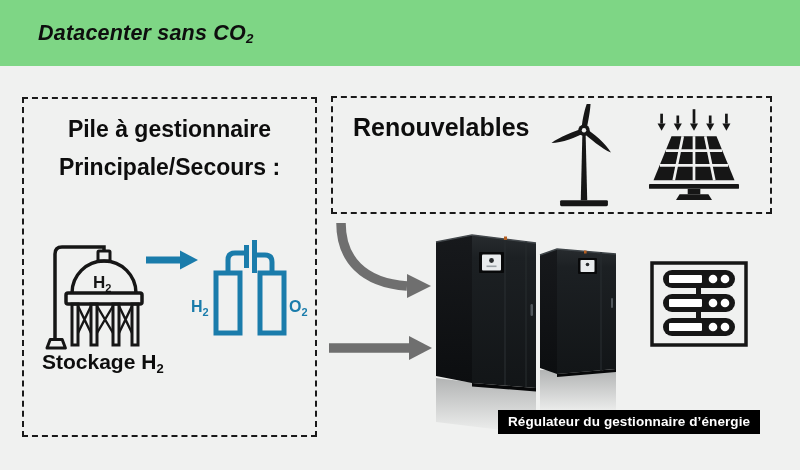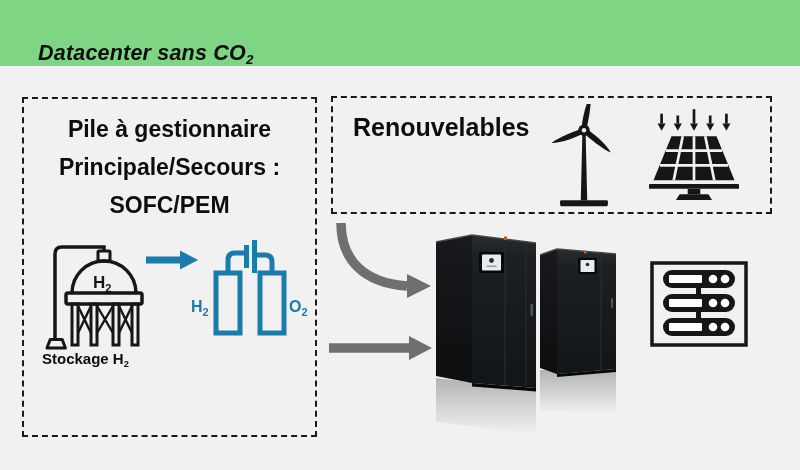--- a/index.html
+++ b/index.html
@@ -10,32 +10,32 @@
     --ink:#161616;
     --label_bg:#000000;
     --label_text:#ffffff;
   }
   *{margin:0;padding:0;box-sizing:border-box}
   html,body{background:#ffffff}
   body{font-family:"Liberation Sans",sans-serif;color:var(--ink)}
   .stage{position:relative;width:800px;height:470px;background:var(--body_bg);overflow:hidden}
 
   .header{position:absolute;left:0;top:0;width:800px;height:66px;background:var(--header_green);
-          display:flex;align-items:flex-end;padding-left:38px}
+          display:flex;align-items:center;padding-left:38px}
   .header .title{font-size:21.5px;font-weight:bold;font-style:italic;color:#0e0e0e;letter-spacing:.2px}
   sub.s{font-size:62%;vertical-align:baseline;position:relative;top:.30em;font-weight:inherit}
 
   .dashed-box{position:absolute;border:2.5px dashed #1a1a1a}
   .fuel-box{left:22px;top:97px;width:295px;height:340px;text-align:center}
   .fuel-box .box-title{margin-top:11px;font-size:23px;font-weight:bold;line-height:38px;color:#0d0d0d}
   .renew-box{left:331px;top:96px;width:441px;height:118px}
   .renew-title{position:absolute;left:20px;top:15px;font-size:25px;font-weight:bold;color:#0d0d0d}
 
   .abs{position:absolute}
-  .storage-caption{position:absolute;left:18px;top:251px;font-size:15px;font-weight:bold;color:#0d0d0d}
+  .storage-caption{position:absolute;left:18px;top:251px;font-size:21px;font-weight:bold;color:#0d0d0d}
 
   .energy-label{position:absolute;left:498px;top:410px;background:var(--label_bg);color:var(--label_text);
                 font-size:13.5px;font-weight:bold;padding:4px 10px 5px 10px;white-space:nowrap;letter-spacing:.1px}
 
   svg{display:block}
   .ink-st{stroke:var(--ink);fill:none}
   .ink-f{fill:var(--ink)}
   .blue-st{stroke:var(--accent_blue);fill:none}
   .blue-f{fill:var(--accent_blue)}
   .gray-st{stroke:var(--arrow_gray);fill:none}
@@ -48,21 +48,20 @@
 <div class="stage">
 
   <div class="header">
     <div class="title"><span>Datacenter sans CO</span><sub class="s">2</sub></div>
   </div>
 
   <div class="dashed-box fuel-box">
     <div class="box-title">
       <div>Pile à gestionnaire</div>
       <div>Principale/Secours :</div>
-      <div>SOFC/PEM</div>
     </div>
 
     <svg class="abs" style="left:10px;top:138px" width="112" height="115" viewBox="0 0 112 115">
       <path class="ink-st" stroke-width="3.5" d="M21,103 V17 Q21,10 28,10 H70 V15"></path>
       <path class="ink-st" stroke-width="3" stroke-linejoin="round" d="M13,111 l3.2,-8.5 h12 l3.2,8.5 z"></path>
       <rect class="ink-st" stroke-width="3" x="64" y="14" width="12" height="10" rx="1"></rect>
       <path class="ink-st" stroke-width="3.5" d="M38,56 A32,32 0 0 1 102,56"></path>
       <text x="59" y="51" font-size="17" font-weight="bold" style="fill:var(--ink)"><tspan>H</tspan><tspan dy="4" font-size="11">2</tspan></text>
       <rect class="ink-st" stroke-width="3.5" x="32" y="56" width="76" height="11" rx="2"></rect>
       <rect class="ink-st" stroke-width="3" x="38" y="67" width="6" height="41"></rect>
@@ -209,14 +208,15 @@
         <circle cx="75" cy="42" r="4.3" fill="#ffffff"></circle>
     </g>
     <g>
       <rect class="ink-f" x="13" y="57" width="72" height="18" rx="9"></rect>
       <rect x="19" y="62" width="33" height="8" rx="1" fill="#ffffff"></rect>
       <circle cx="63" cy="66" r="4.3" fill="#ffffff"></circle>
         <circle cx="75" cy="66" r="4.3" fill="#ffffff"></circle>
     </g>
   </svg>
 
+  <div class="energy-label">Régulateur du gestionnaire d’énergie</div>
 
 </div>
 
 </body></html>

